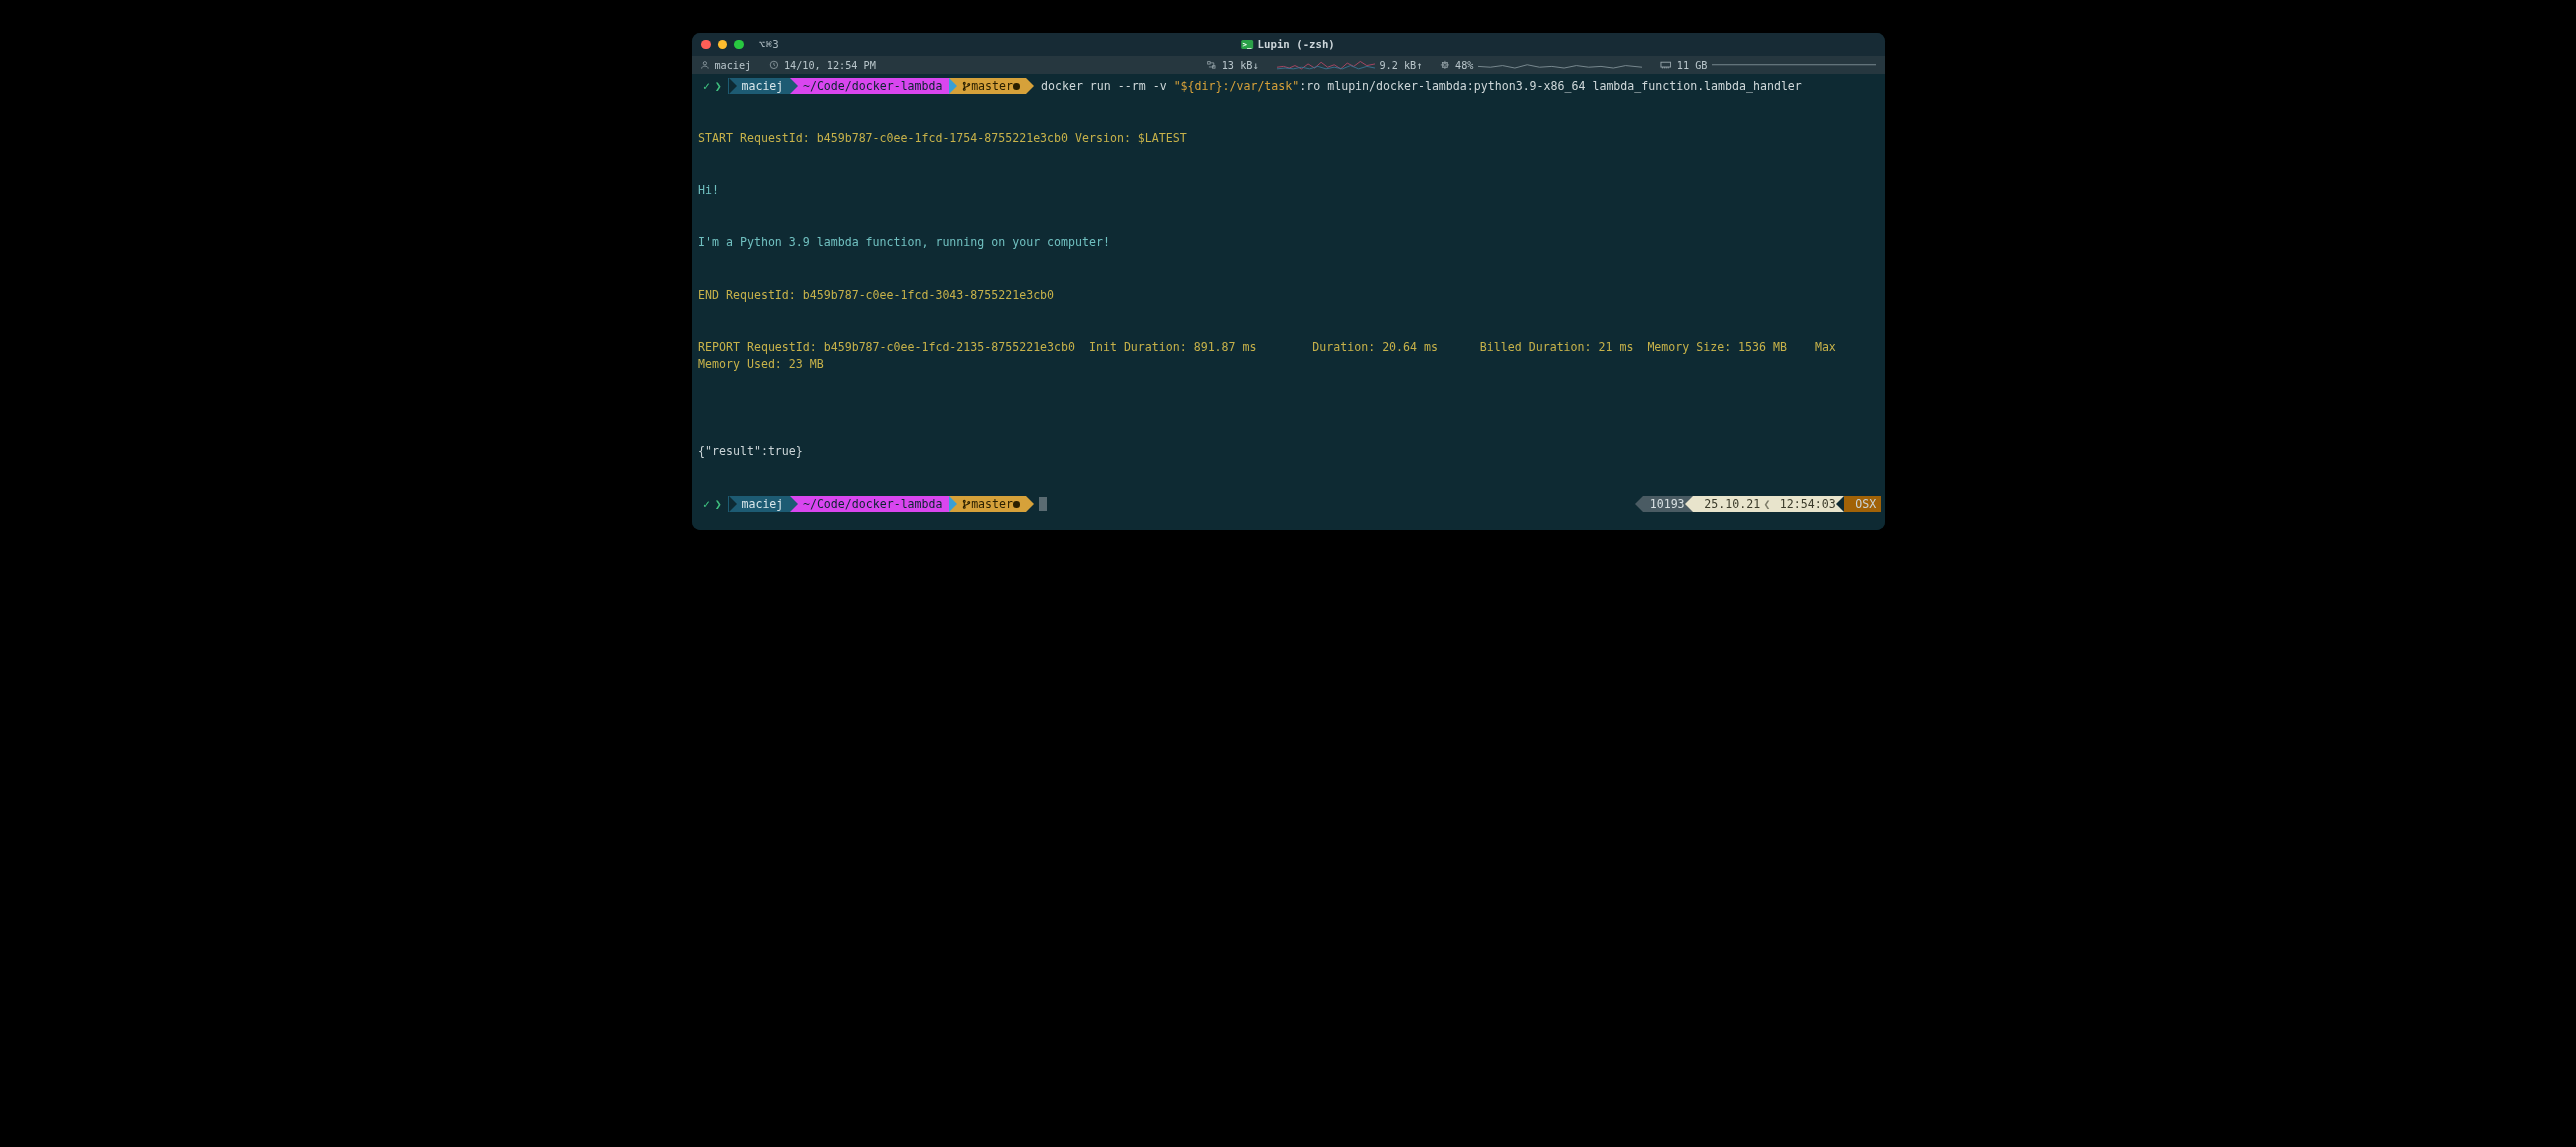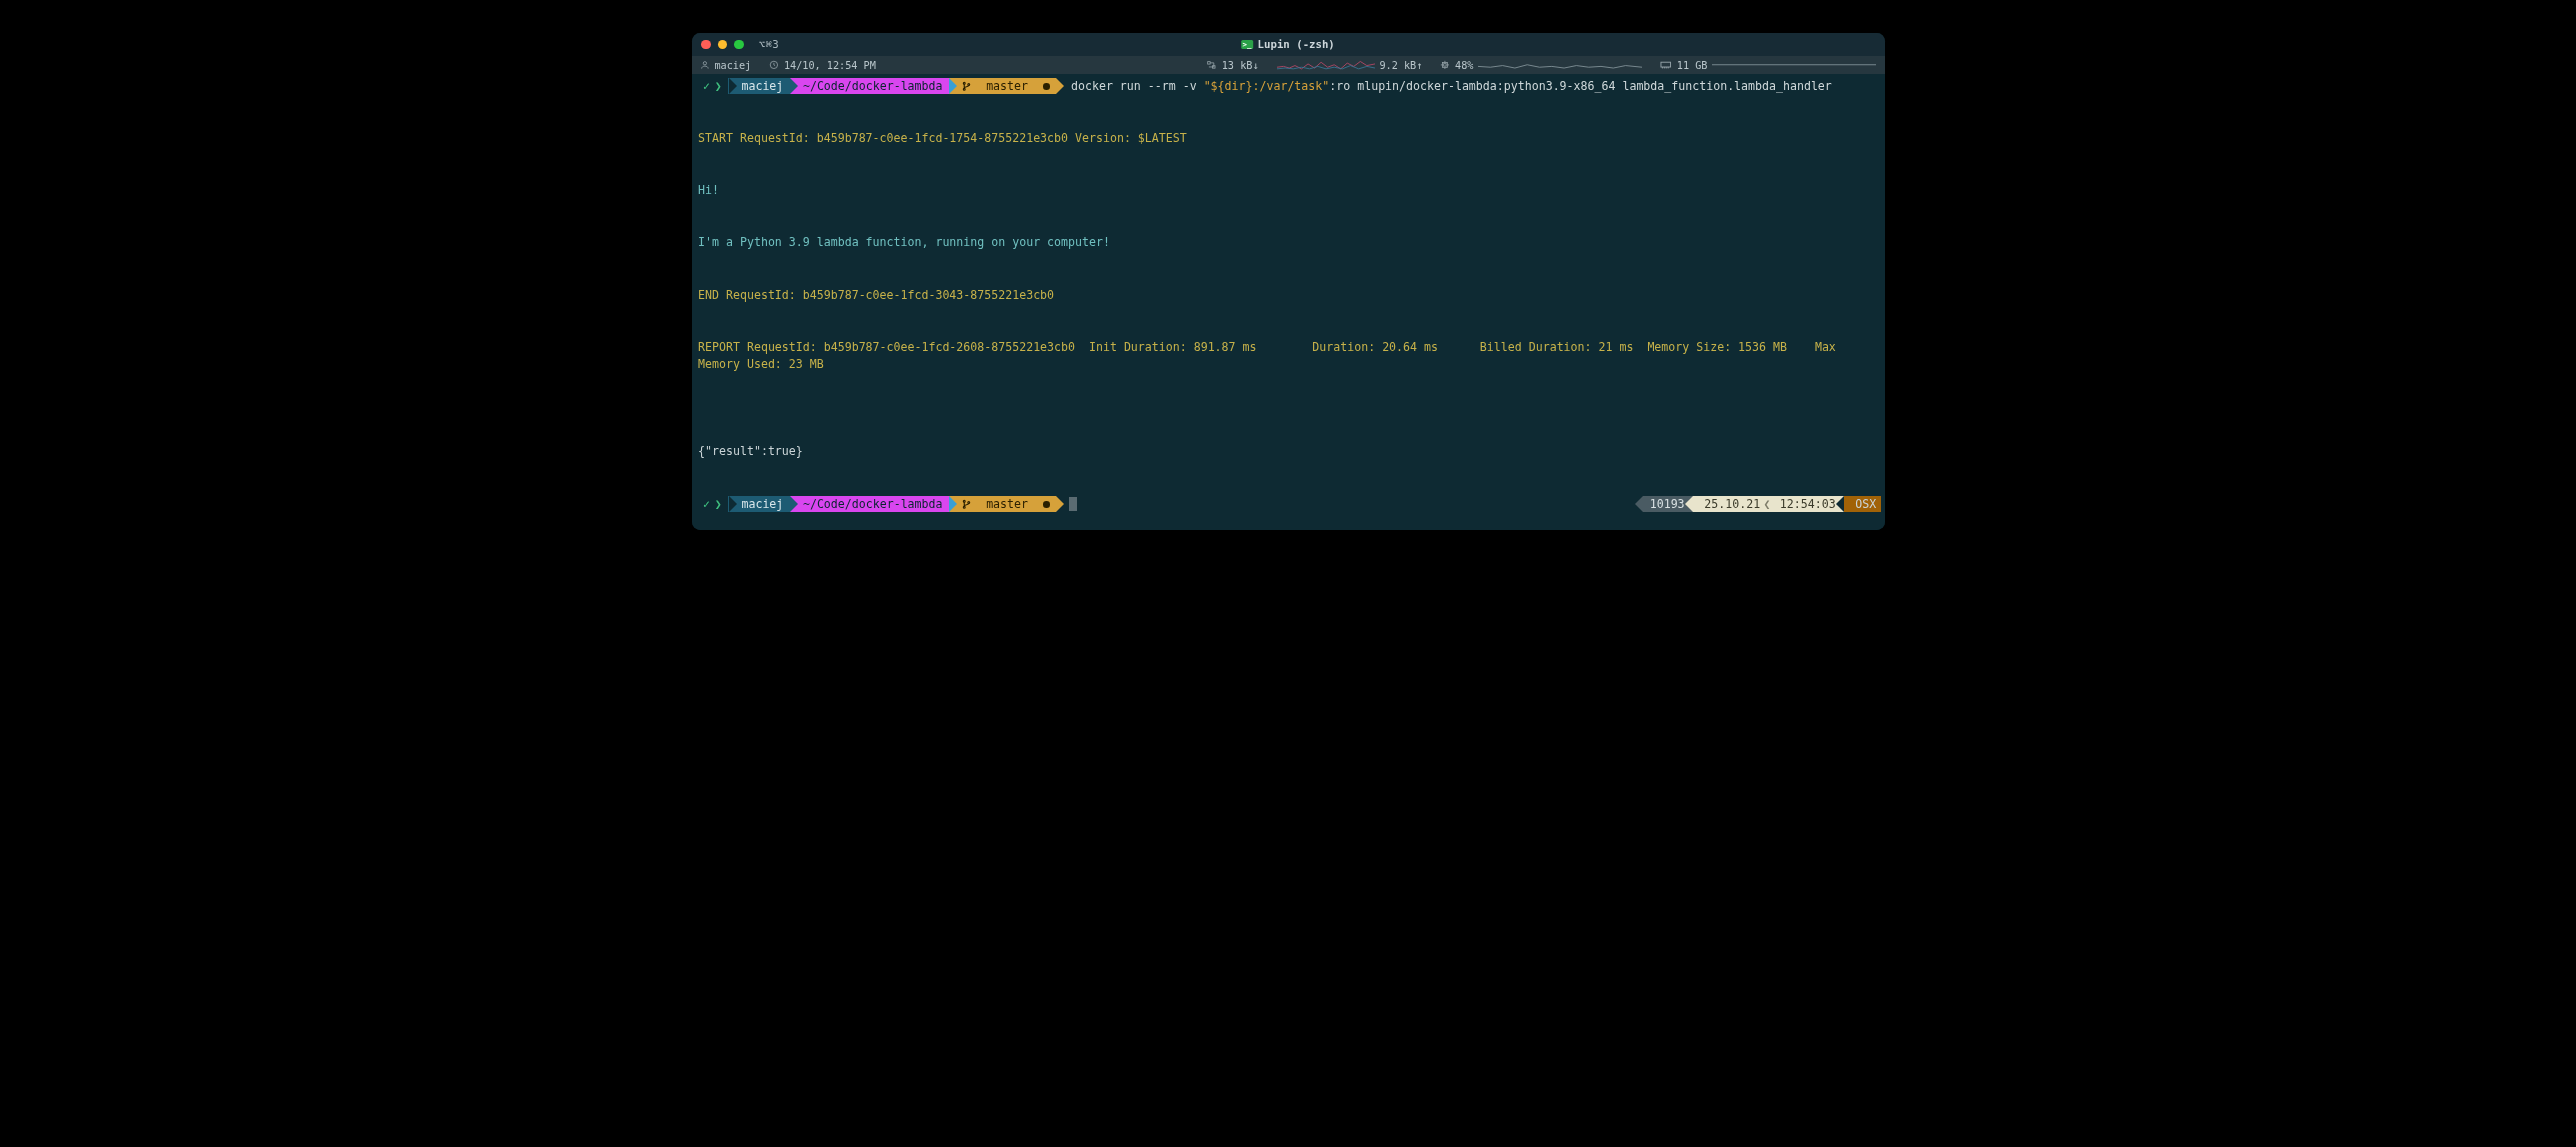--- a/index.html
+++ b/index.html
@@ -114,21 +114,21 @@
     border-left: 8.2px solid currentColor;
     z-index: 1;
   }
   .seg-status { background: #0e2a33; color: #0e2a33; }
   .seg-status .inner { color: #3fbf7f; display:flex; gap:4.9px; align-items:center;}
   .seg-user { background: #1d5b73; color: #1d5b73; }
   .seg-user .inner { color: #d8e6ea; }
   .seg-path { background: #d946ef; color: #3a9fd6; }
   .seg-path .inner { color: #0b2430; }
   .seg-branch { background: #d6a13a; color: #d6a13a; }
-  .seg-branch .inner { color: #2b2000; display:flex; gap:15px; align-items:center;}
+  .seg-branch .inner { color: #2b2000; display:flex; gap:0; align-items:center;}
   .seg .inner { position: relative; z-index: 2; }
   .seg + .seg { padding-left: 13px; }
 
   .cmd-text { margin-left: 14.8px; color: #cfd8da; }
   .cmd-text .kw { color: #cfd8da; }
   .cmd-text .str { color: #d6a13a; }
   .cmd-text .rest { color: #cfd8da; }
 
   .out { padding: 0 3.3px; white-space: pre-wrap; }
   .out .yellow { color: #c7b24a; }
@@ -293,21 +293,21 @@
       <span class="cmd-text">
         <span class="kw">docker run --rm -v </span><span class="str">"${dir}:/var/task"</span><span class="rest">:ro mlupin/docker-lambda:python3.9-x86_64 lambda_function.lambda_handler</span>
       </span>
     </div>
 
     <div class="out">
       <div class="yellow">START RequestId: b459b787-c0ee-1fcd-1754-8755221e3cb0 Version: $LATEST</div>
       <div class="cyan">Hi!</div>
       <div class="cyan">I'm a Python 3.9 lambda function, running on your computer!</div>
       <div class="yellow">END RequestId: b459b787-c0ee-1fcd-3043-8755221e3cb0</div>
-      <div class="yellow">REPORT RequestId: b459b787-c0ee-1fcd-2608-8755221e3cb0  Init Duration: 891.87 ms        Duration: 20.64 ms      Billed Duration: 21 ms  Memory Size: 1536 MB    Max Memory Used: 23 MB</div>
+      <div class="yellow">REPORT RequestId: b459b787-c0ee-1fcd-2135-8755221e3cb0  Init Duration: 891.87 ms        Duration: 20.64 ms      Billed Duration: 21 ms  Memory Size: 1536 MB    Max Memory Used: 23 MB</div>
       <div class="plain"></div>
       <div class="plain">{"result":true}</div>
     </div>
 
     <div class="prompt-line">
       <span class="seg seg-status">
         <span class="inner">
           <span class="check">✓</span>
           <span class="chev">❯</span>
         </span>

